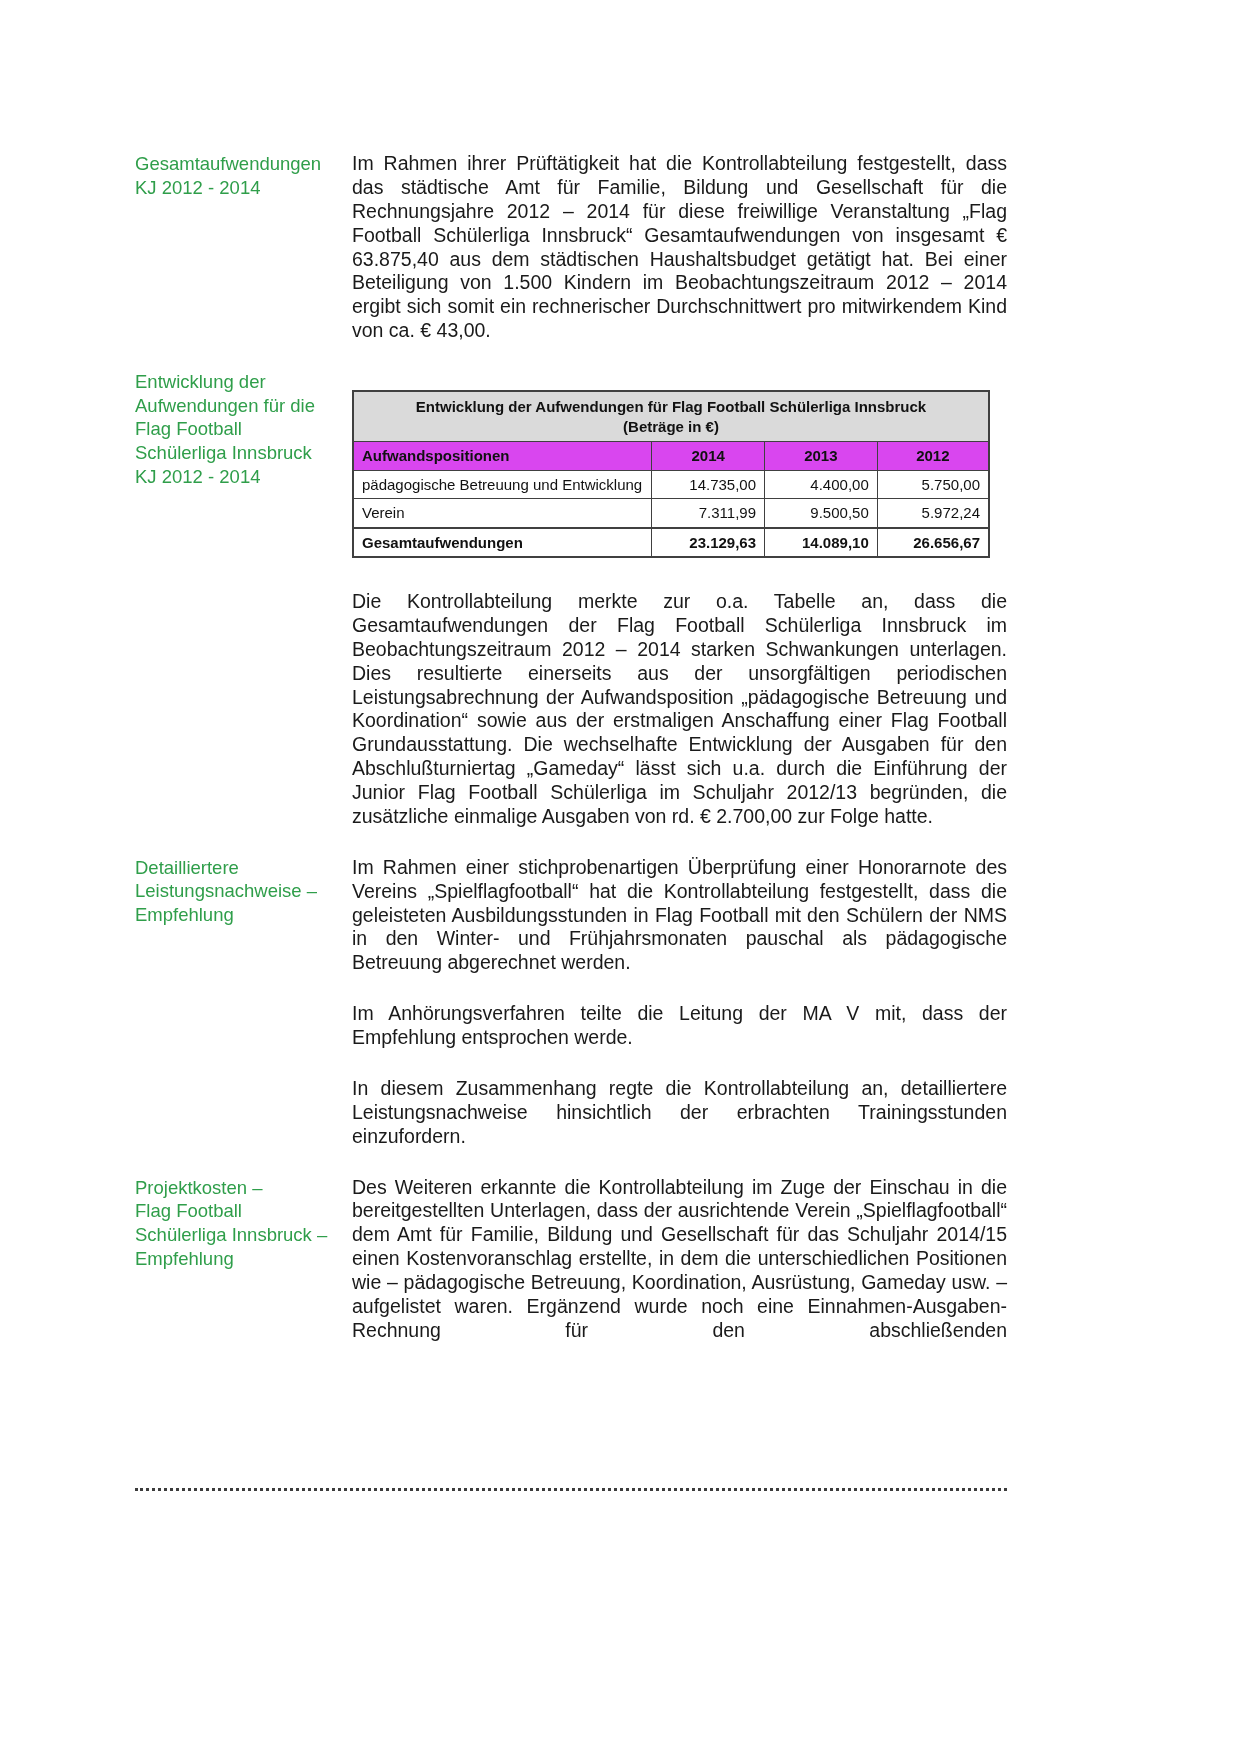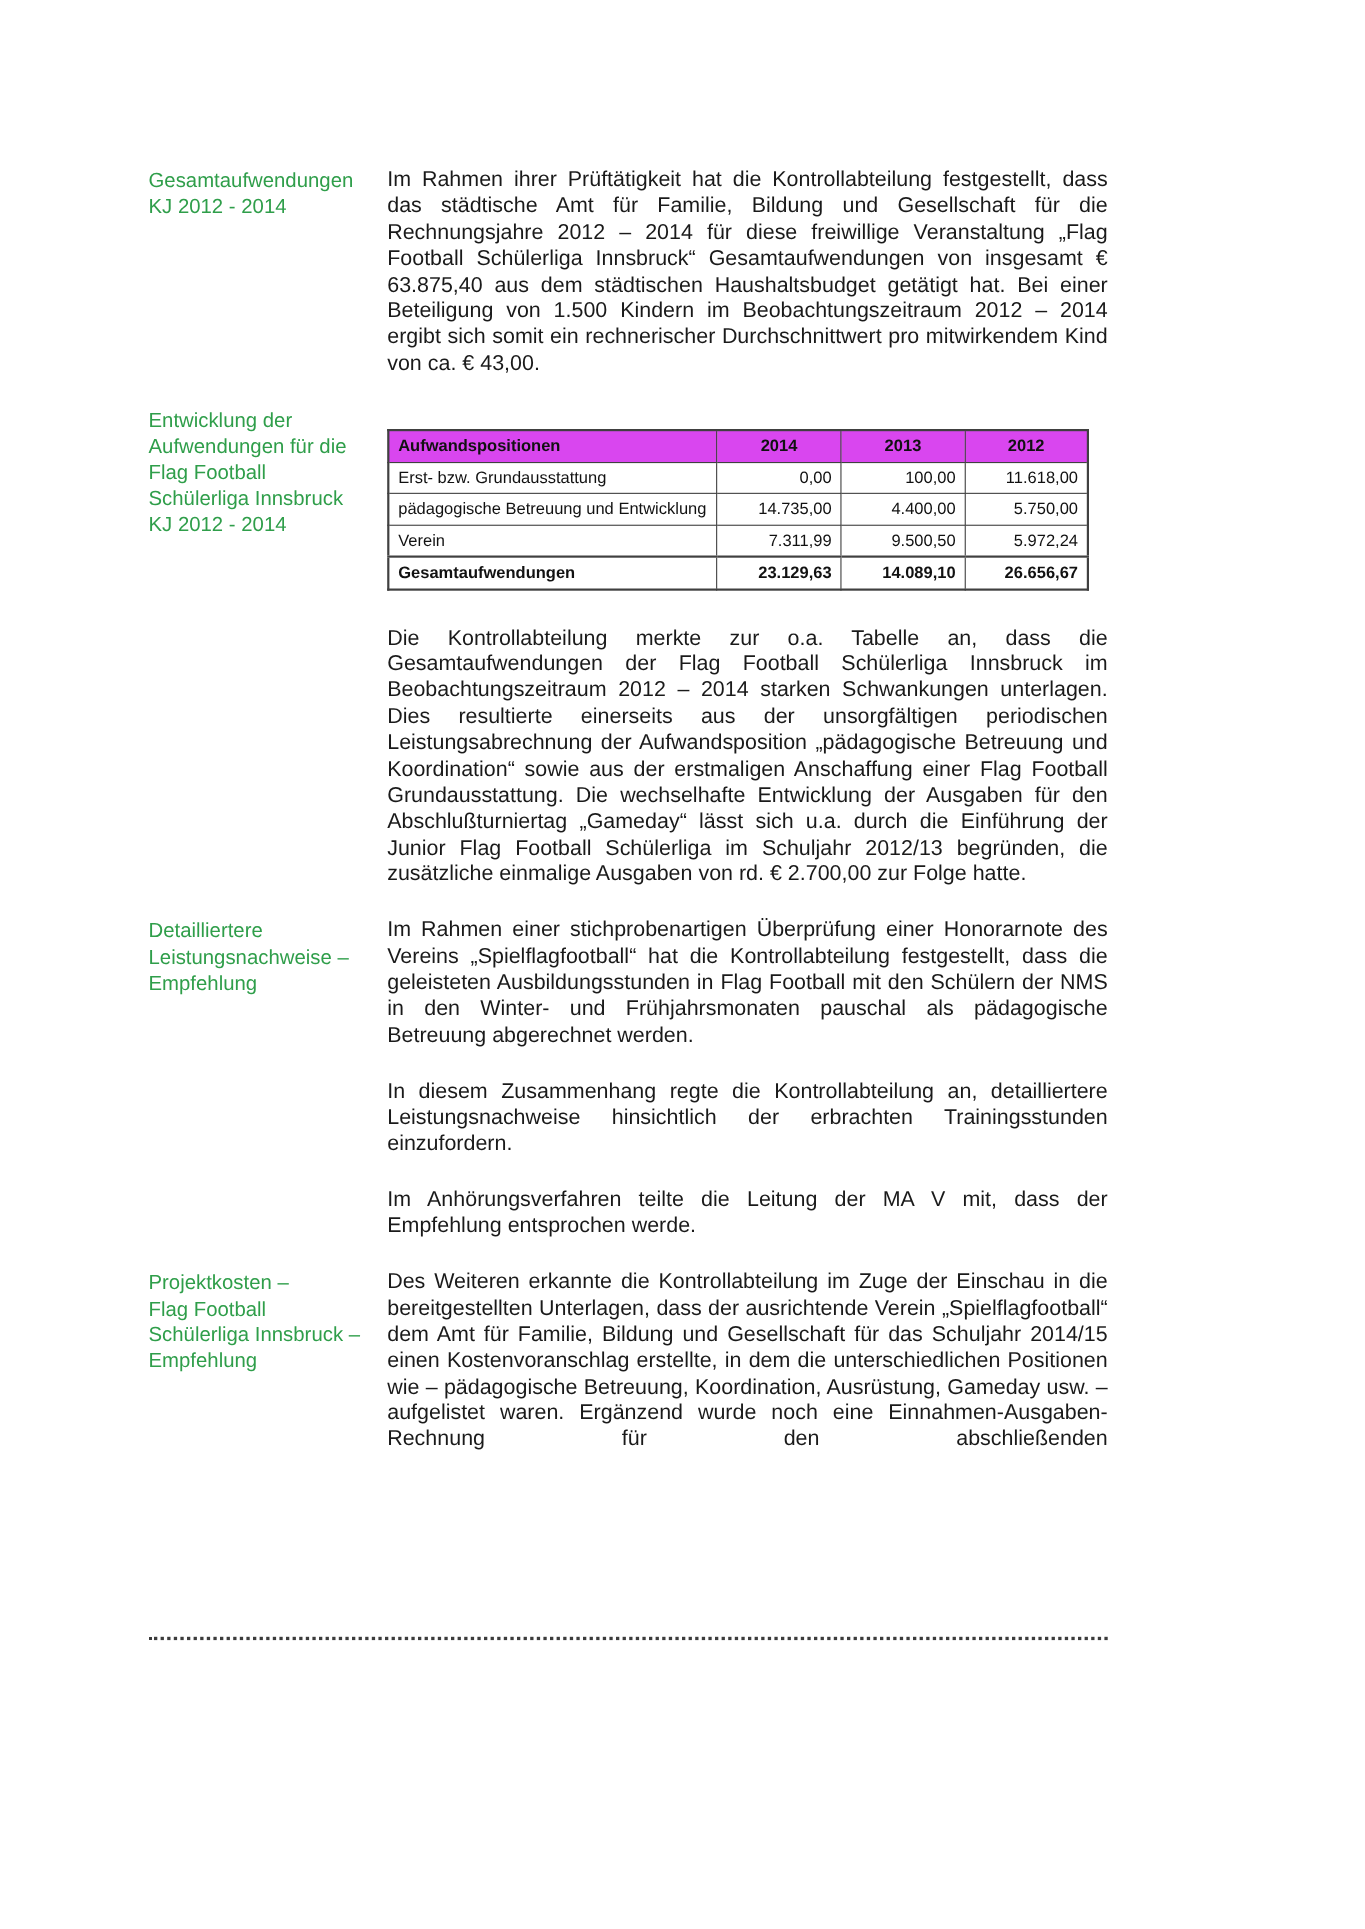--- a/index.html
+++ b/index.html
@@ -108,34 +108,34 @@
       <div class="body">
 
         <table class="aufwand-table">
           <colgroup>
             <col style="width:300px">
               <col style="width:113px">
               <col style="width:113px">
               <col style="width:112px">
           </colgroup>
           <thead>
+            <tr>
+              <th class="t-title" colspan="4">
+                <div>Entwicklung der Aufwendungen für Flag Football Schülerliga Innsbruck</div>
+                <div>(Beträge in €)</div>
+              </th>
+            </tr>
             <tr class="t-head">
               <th class="c-label">Aufwandspositionen</th>
               <th class="c-year">2014</th>
               <th class="c-year">2013</th>
               <th class="c-year">2012</th>
             </tr>
           </thead>
           <tbody>
-            <tr>
-              <td class="c-label">Erst- bzw. Grundausstattung</td>
-              <td class="c-num">0,00</td>
-              <td class="c-num">100,00</td>
-              <td class="c-num">11.618,00</td>
-            </tr>
             <tr>
               <td class="c-label">pädagogische Betreuung und Entwicklung</td>
               <td class="c-num">14.735,00</td>
               <td class="c-num">4.400,00</td>
               <td class="c-num">5.750,00</td>
             </tr>
             <tr>
               <td class="c-label">Verein</td>
               <td class="c-num">7.311,99</td>
               <td class="c-num">9.500,50</td>
@@ -153,22 +153,22 @@
         <p class="para">Die Kontrollabteilung merkte zur o.a. Tabelle an, dass die Gesamtaufwendungen der Flag Football Schülerliga Innsbruck im Beobachtungszeitraum 2012 – 2014 starken Schwankungen unterlagen. Dies resultierte einerseits aus der unsorgfältigen periodischen Leistungsabrechnung der Aufwandsposition „pädagogische Betreuung und Koordination“ sowie aus der erstmaligen Anschaffung einer Flag Football Grundausstattung. Die wechselhafte Entwicklung der Ausgaben für den Abschlußturniertag „Gameday“ lässt sich u.a. durch die Einführung der Junior Flag Football Schülerliga im Schuljahr 2012/13 begründen, die zusätzliche einmalige Ausgaben von rd. € 2.700,00 zur Folge hatte.</p>
       </div>
     </section>
 
     <section class="row">
       <div class="margin-label">Detailliertere
 Leistungsnachweise –
 Empfehlung</div>
       <div class="body">
         <p class="para">Im Rahmen einer stichprobenartigen Überprüfung einer Honorarnote des Vereins „Spielflagfootball“ hat die Kontrollabteilung festgestellt, dass die geleisteten Ausbildungsstunden in Flag Football mit den Schülern der NMS in den Winter- und Frühjahrsmonaten pauschal als pädagogische Betreuung abgerechnet werden.</p>
+        <p class="para">Im Anhörungsverfahren teilte die Leitung der MA V mit, dass der Empfehlung entsprochen werde.</p>
         <p class="para">In diesem Zusammenhang regte die Kontrollabteilung an, detailliertere Leistungsnachweise hinsichtlich der erbrachten Trainingsstunden einzufordern.</p>
-        <p class="para">Im Anhörungsverfahren teilte die Leitung der MA V mit, dass der Empfehlung entsprochen werde.</p>
       </div>
     </section>
 
     <section class="row">
       <div class="margin-label">Projektkosten –
 Flag Football
 Schülerliga Innsbruck –
 Empfehlung</div>
       <div class="body">
         <p class="para cut">Des Weiteren erkannte die Kontrollabteilung im Zuge der Einschau in die bereitgestellten Unterlagen, dass der ausrichtende Verein „Spielflagfootball“ dem Amt für Familie, Bildung und Gesellschaft für das Schuljahr 2014/15 einen Kostenvoranschlag erstellte, in dem die unterschiedlichen Positionen wie – pädagogische Betreuung, Koordination, Ausrüstung, Gameday usw. – aufgelistet waren. Ergänzend wurde noch eine Einnahmen-Ausgaben-Rechnung für den abschließenden</p>

